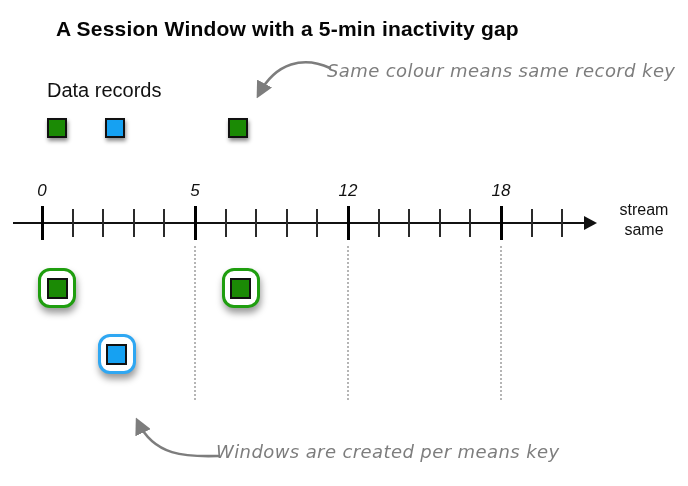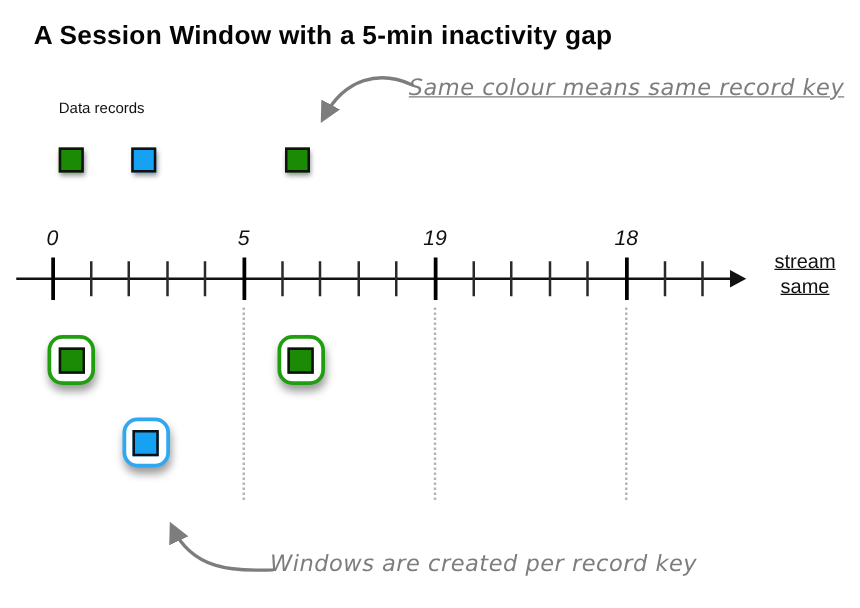--- a/index.html
+++ b/index.html
@@ -1,48 +1,48 @@
 <!DOCTYPE html>
 <html><head>
 <meta charset="utf-8">
 <style>
   html,body{margin:0;padding:0;background:#ffffff;}
   .canvas{
     position:relative;width:688px;height:486px;background:#ffffff;overflow:hidden;
     font-family:"Liberation Sans",sans-serif;
   }
   .title{
-    position:absolute;left:27px;top:17px;margin:0;
+    position:absolute;left:56px;top:17px;margin:0;
     font-size:21px;font-weight:bold;color:#050505;letter-spacing:.2px;white-space:nowrap;
   }
   .legend-label{
-    position:absolute;left:47px;top:79px;font-size:12px;color:#111;white-space:nowrap;
+    position:absolute;left:47px;top:79px;font-size:20px;color:#111;white-space:nowrap;
   }
   .annotation{
     position:absolute;color:#7d7d7d;font-family:"DejaVu Sans",sans-serif;
     font-style:italic;white-space:nowrap;letter-spacing:.4px;
   }
-  .annotation.top{left:327px;top:60px;font-size:18px;text-decoration:underline;}
+  .annotation.top{left:327px;top:60px;font-size:18px;}
   .annotation.bottom{left:216px;top:441px;font-size:18px;}
   .arrow-svg{position:absolute;overflow:visible;}
   
   .axis-line{position:absolute;left:13px;top:222px;width:573px;height:2px;background:#111;}
   .axis-arrowhead{
     position:absolute;left:584px;top:216px;width:0;height:0;
     border-top:7px solid transparent;border-bottom:7px solid transparent;border-left:13px solid #111;
   }
   .tick{position:absolute;top:209px;width:2px;height:28px;background:#2a2a2a;}
   .tick.major{top:206px;width:3px;height:34px;background:#000;}
   .tick-label{
     position:absolute;top:181px;transform:translateX(-50%);
     font-size:17px;font-style:italic;color:#111;
   }
   .axis-caption{
     position:absolute;left:606px;top:200px;width:76px;text-align:center;
-    font-size:16px;line-height:20px;color:#111;text-decoration:underline;
+    font-size:16px;line-height:20px;color:#111;
   }
   .gridline{position:absolute;top:246px;height:154px;width:0;border-left:2px dotted #b5b5b5;}
   
   .square{
     position:absolute;width:20px;height:20px;box-sizing:border-box;
     border:2px solid #111;box-shadow:1px 3px 4px rgba(0,0,0,.45);
   }
   .window{
     position:absolute;width:38px;height:40px;box-sizing:border-box;border-radius:12px;
     border:3px solid;background:#fff;box-shadow:1px 5px 7px rgba(0,0,0,.4);
@@ -94,21 +94,21 @@
       <div class="tick major" style="left: 346.5px;"></div>
       <div class="tick" style="left: 377.6px;"></div>
       <div class="tick" style="left: 408.2px;"></div>
       <div class="tick" style="left: 438.8px;"></div>
       <div class="tick" style="left: 469.4px;"></div>
       <div class="tick major" style="left: 499.5px;"></div>
       <div class="tick" style="left: 530.6px;"></div>
       <div class="tick" style="left: 561.2px;"></div>
       <div class="tick-label" style="left: 42px;">0</div>
       <div class="tick-label" style="left: 195px;">5</div>
-      <div class="tick-label" style="left: 348px;">19</div>
+      <div class="tick-label" style="left: 348px;">12</div>
       <div class="tick-label" style="left: 501px;">18</div>
     </div>
 
   <div class="axis-caption">
     <div>stream</div>
     <div>same</div>
   </div>
 
   <div id="gridlines">
       <div class="gridline" style="left: 194px;"></div>
@@ -129,15 +129,15 @@
     </div>
 
   <svg class="arrow-svg" style="left:118px;top:404px;width:110px;height:60px" viewBox="0 0 110 60">
     <defs>
       <marker id="ah2" viewBox="0 0 10 10" refX="7" refY="5" markerWidth="6.5" markerHeight="6.5" orient="auto">
         <path d="M0 0 L10 5 L0 10 z" fill="#7d7d7d"></path>
       </marker>
     </defs>
     <path d="M 100 52 C 68 53 36 52 20 18" fill="none" stroke="#7d7d7d" stroke-width="2.6" stroke-linecap="round" marker-end="url(#ah2)"></path>
   </svg>
-  <div class="annotation bottom">Windows are created per record key</div>
+  <div class="annotation bottom">Windows are created per means key</div>
 
 </div>
 
 </body></html>

